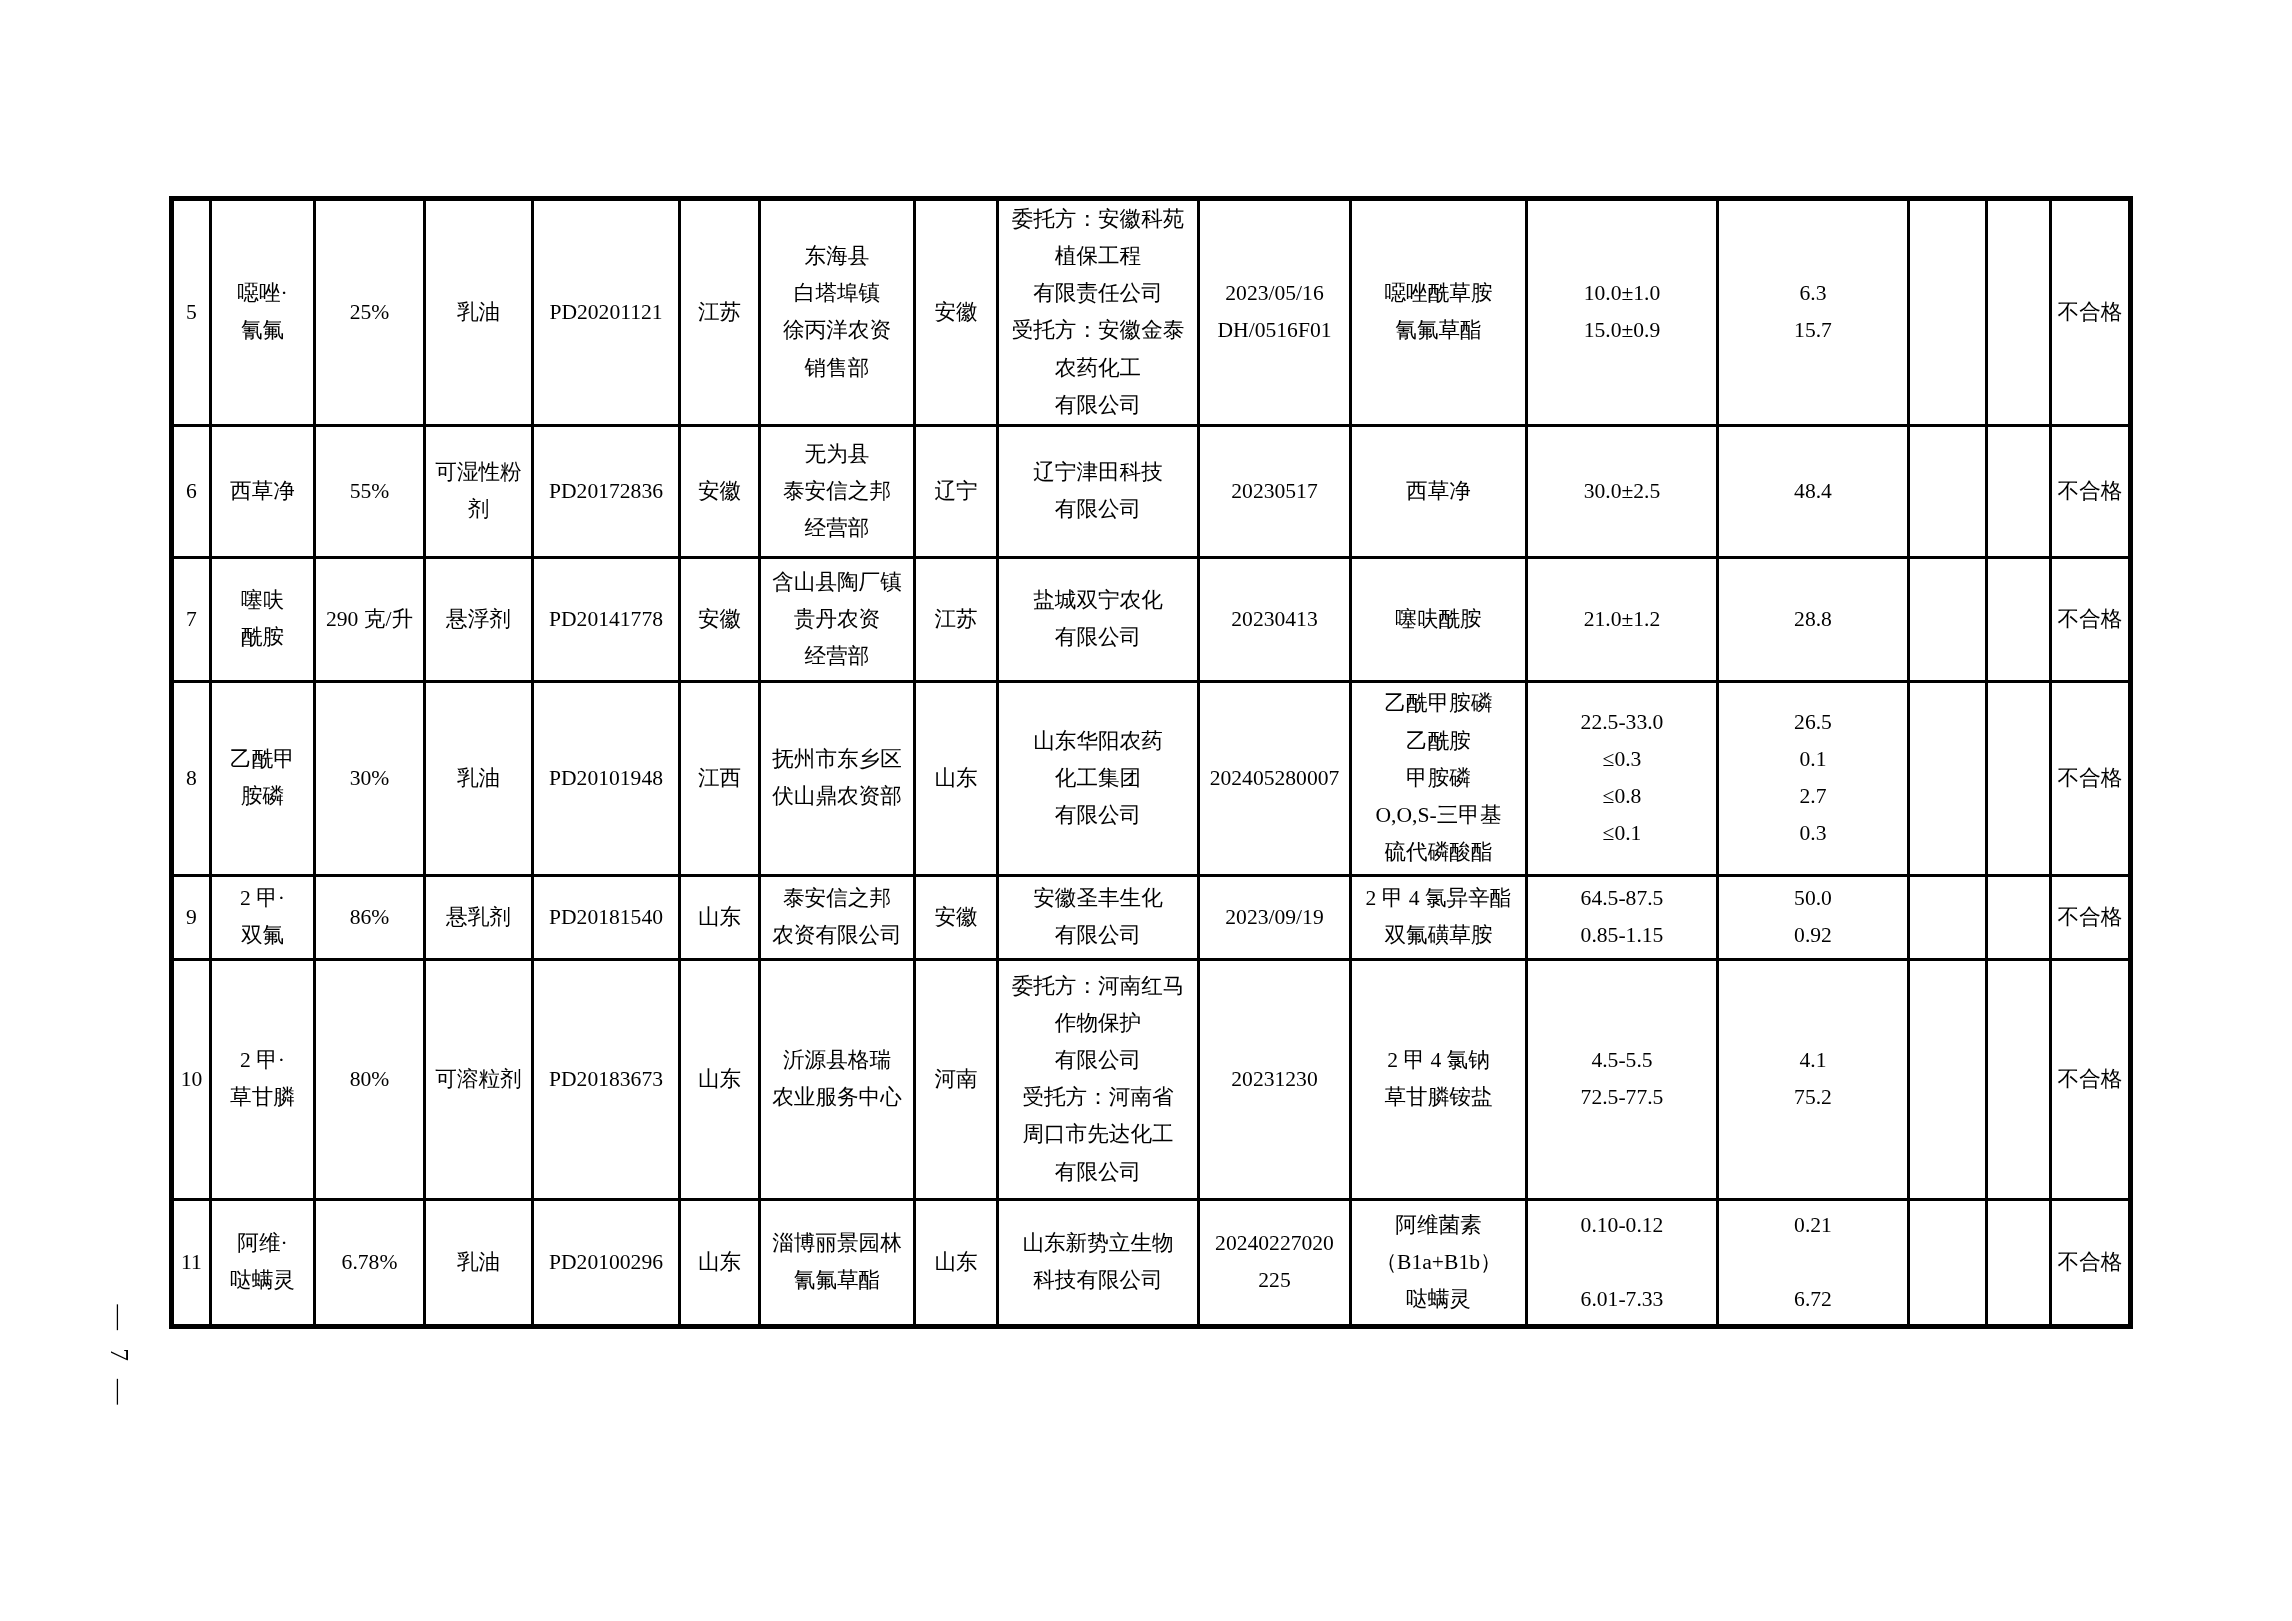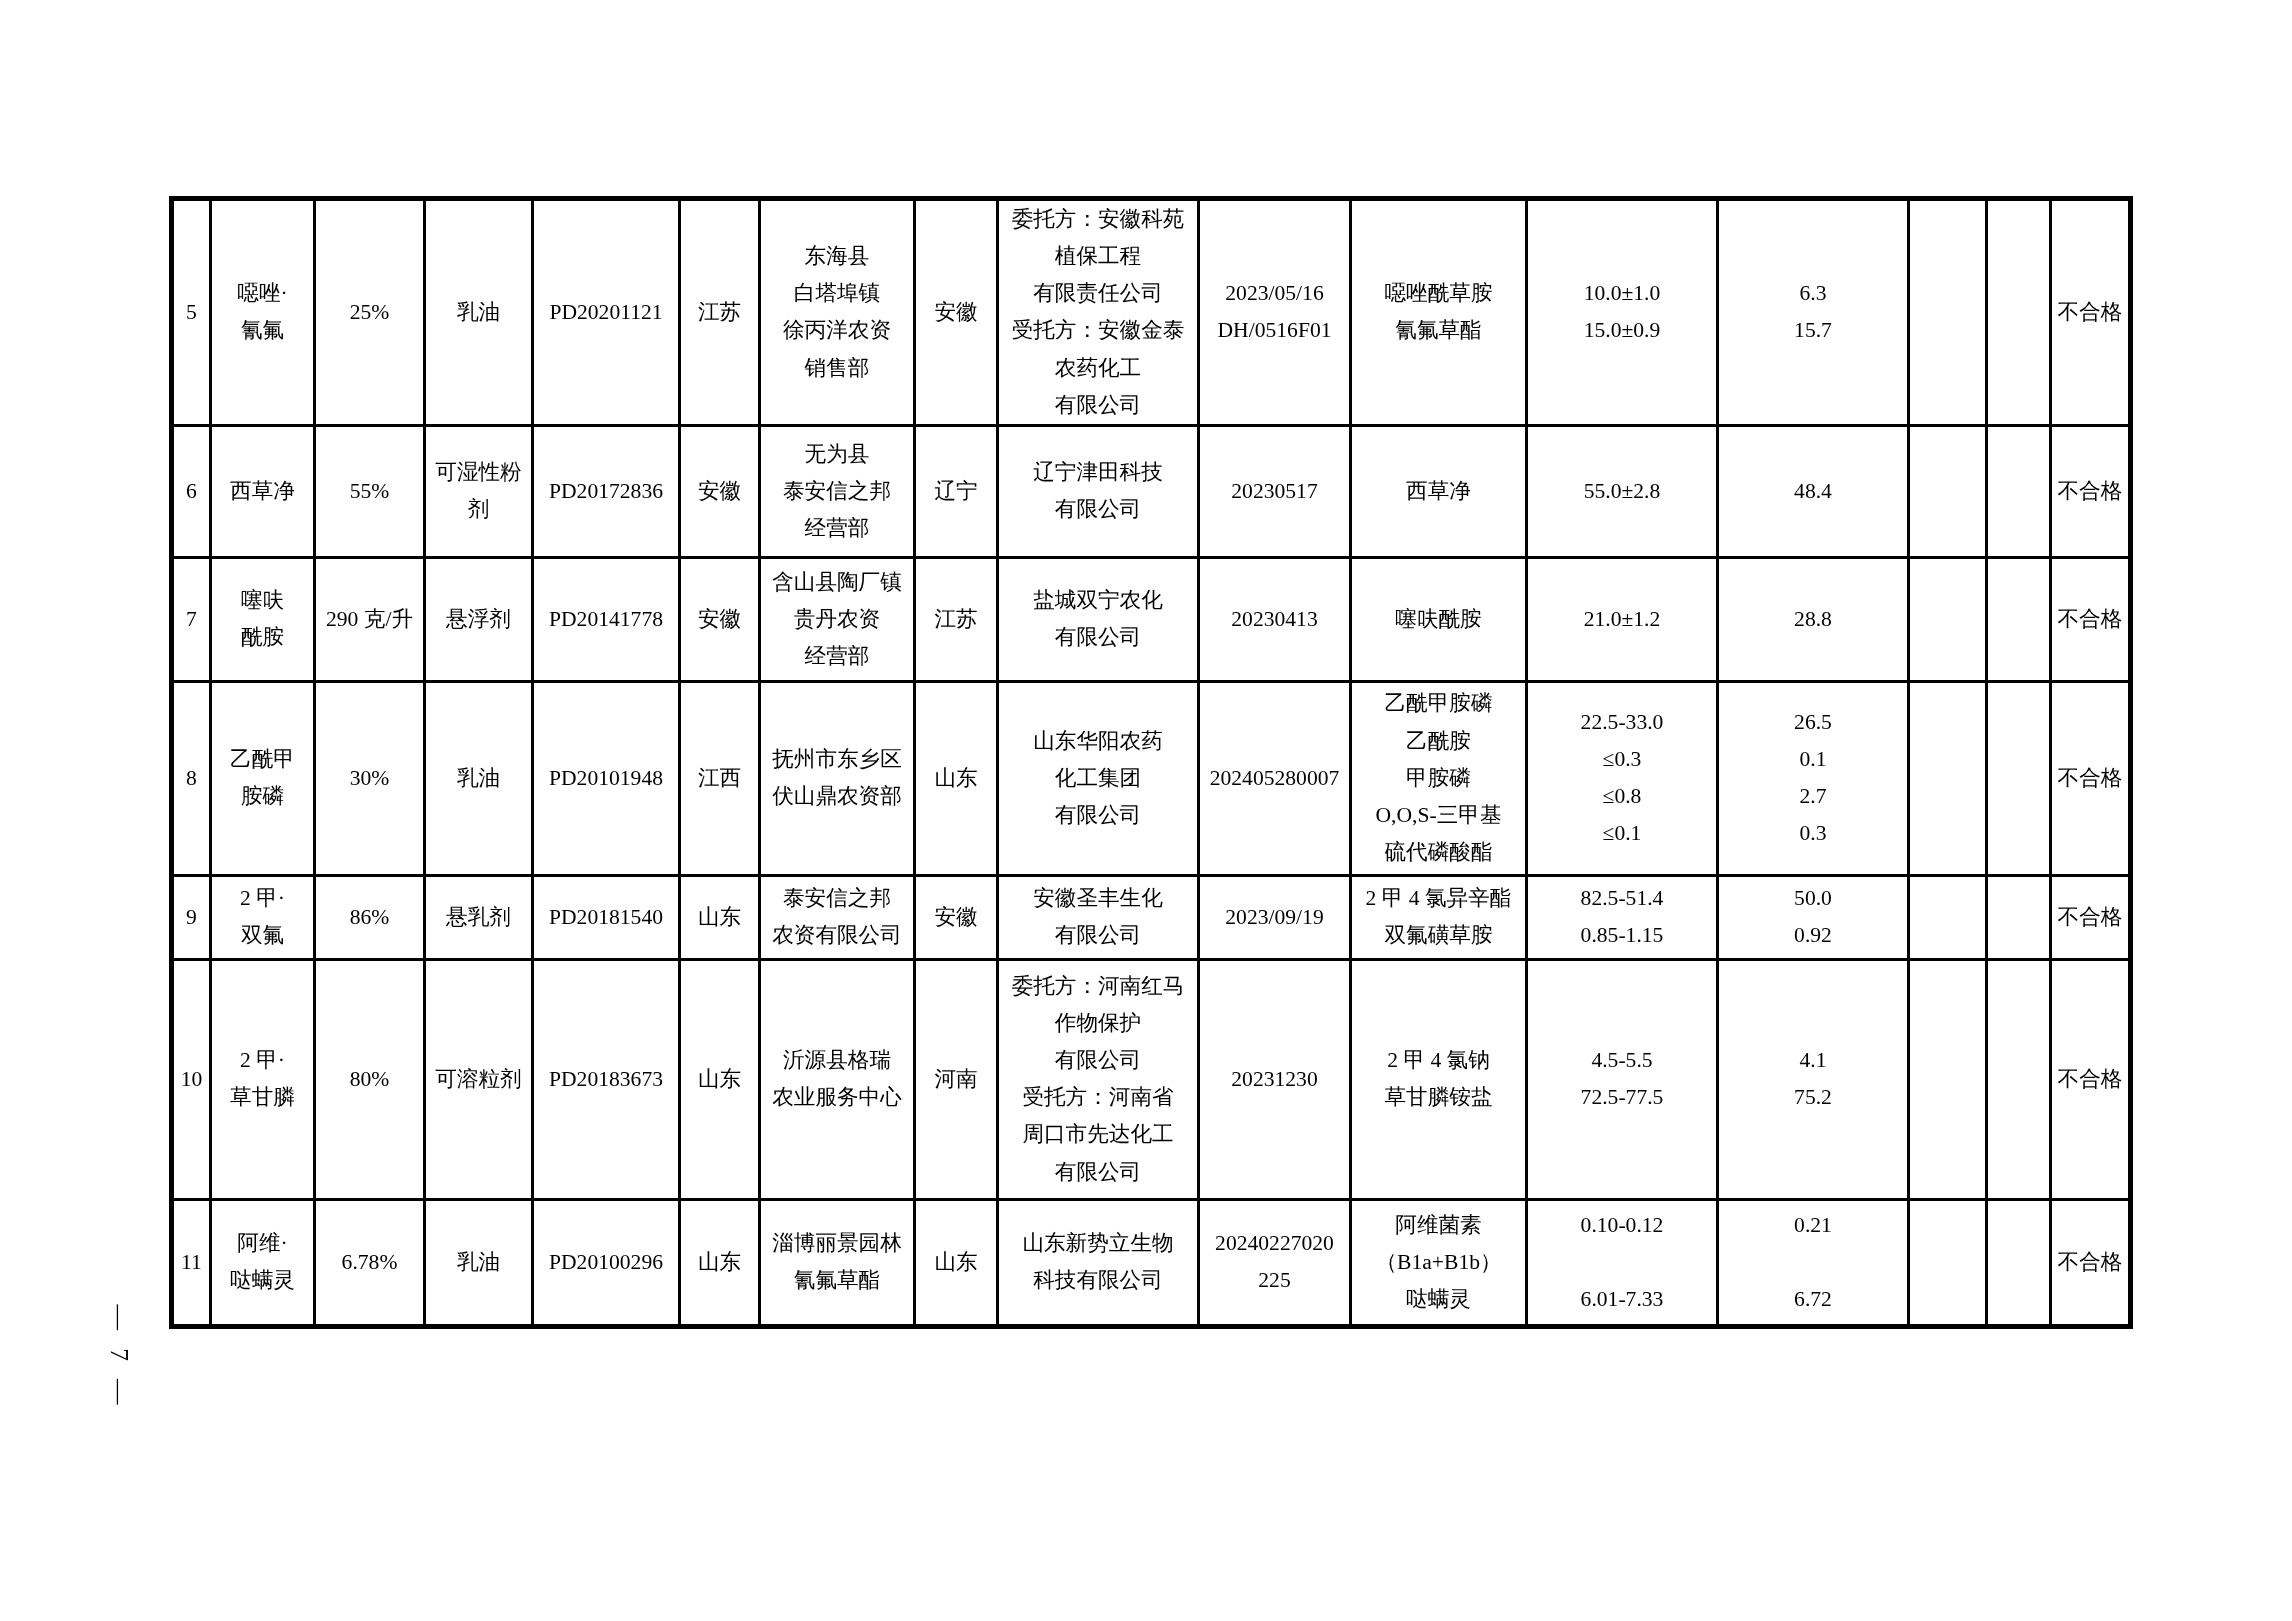--- a/index.html
+++ b/index.html
@@ -124,21 +124,21 @@
           <td class="c4">PD20172836</td>
           <td class="c5">安徽</td>
           <td class="c6">无为县
 泰安信之邦
 经营部</td>
           <td class="c7">辽宁</td>
           <td class="c8">辽宁津田科技
 有限公司</td>
           <td class="c9">20230517</td>
           <td class="c10">西草净</td>
-          <td class="c11">55.0±2.8</td>
+          <td class="c11">30.0±2.5</td>
           <td class="c12">48.4</td>
           <td class="c13"></td>
           <td class="c14"></td>
           <td class="c15">不合格</td>
         </tr>
         <tr>
           <td class="c0">7</td>
           <td class="c1">噻呋
 酰胺</td>
           <td class="c2">290 克/升</td>
@@ -200,21 +200,21 @@
           <td class="c4">PD20181540</td>
           <td class="c5">山东</td>
           <td class="c6">泰安信之邦
 农资有限公司</td>
           <td class="c7">安徽</td>
           <td class="c8">安徽圣丰生化
 有限公司</td>
           <td class="c9">2023/09/19</td>
           <td class="c10">2 甲 4 氯异辛酯
 双氟磺草胺</td>
-          <td class="c11">82.5-51.4
+          <td class="c11">64.5-87.5
 0.85-1.15</td>
           <td class="c12">50.0
 0.92</td>
           <td class="c13"></td>
           <td class="c14"></td>
           <td class="c15">不合格</td>
         </tr>
         <tr>
           <td class="c0">10</td>
           <td class="c1">2 甲·

